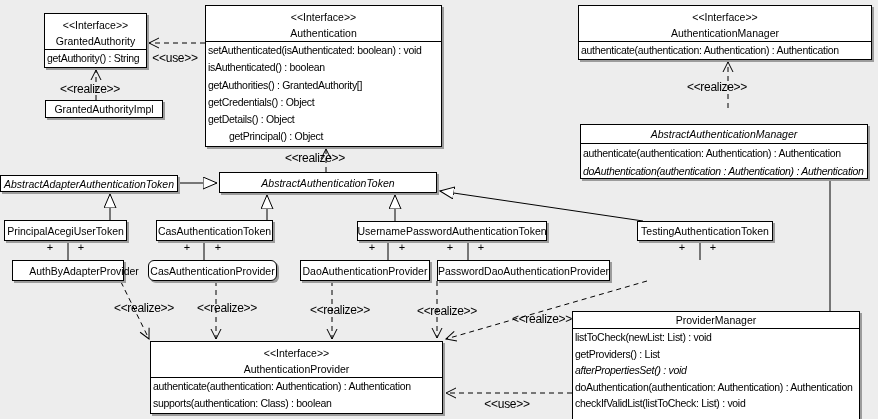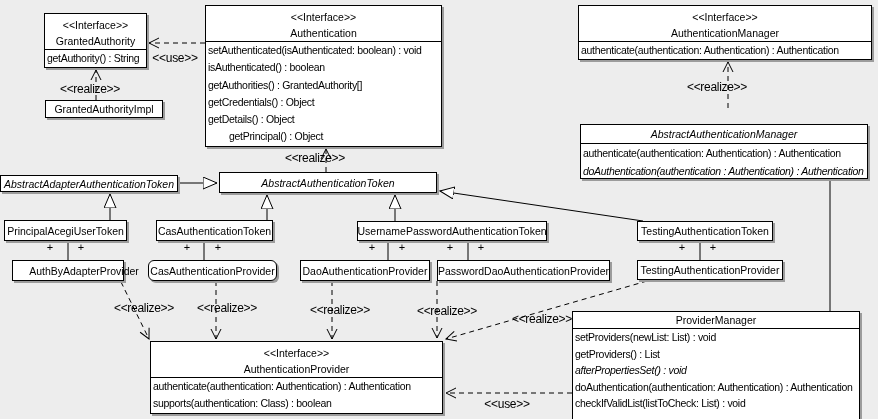--- a/index.html
+++ b/index.html
@@ -138,37 +138,34 @@
   </div>
 
   <div class="box" style="left:300px;top:260px;width:130px;height:21px;">
     <div class="single t">DaoAuthenticationProvider</div>
   </div>
 
   <div class="box" style="left:437px;top:260px;width:173px;height:21px;">
     <div class="single t">PasswordDaoAuthenticationProvider</div>
   </div>
 
-  <div class="box" style="left:637px;top:260px;width:146px;height:20px;">
-    <div class="single t">TestingAuthenticationProvider</div>
-  </div>
 
   <div class="box" style="left:150px;top:341px;width:293px;height:73px;">
     <div class="t stereo">&lt;&lt;Interface&gt;&gt;</div>
     <div class="t cname">AuthenticationProvider</div>
     <div class="methods">
       <div class="mr" style="line-height:17px;">authenticate(authentication: Authentication) : Authentication</div>
       <div class="mr" style="line-height:17px;">supports(authentication: Class) : boolean</div>
     </div>
   </div>
 
   <div class="box" style="left:572px;top:311px;width:288px;height:124px;">
     <div class="t" style="line-height:16px;">ProviderManager</div>
     <div class="methods">
-      <div class="mr" style="line-height:16.6px;">setProviders(newList: List) : void</div>
+      <div class="mr" style="line-height:16.6px;">listToCheck(newList: List) : void</div>
       <div class="mr" style="line-height:16.6px;">getProviders() : List</div>
       <div class="mr" style="line-height:16.6px;font-style:italic;">afterPropertiesSet() : void</div>
       <div class="mr" style="line-height:16.6px;">doAuthentication(authentication: Authentication) : Authentication</div>
       <div class="mr" style="line-height:16.6px;">checkIfValidList(listToCheck: List) : void</div>
     </div>
   </div>
 
   <div class="lbl" style="left:175px;top:58px;">&lt;&lt;use&gt;&gt;</div>
   <div class="lbl" style="left:90px;top:89px;">&lt;&lt;realize&gt;&gt;</div>
   <div class="lbl" style="left:315px;top:158px;">&lt;&lt;realize&gt;&gt;</div>

